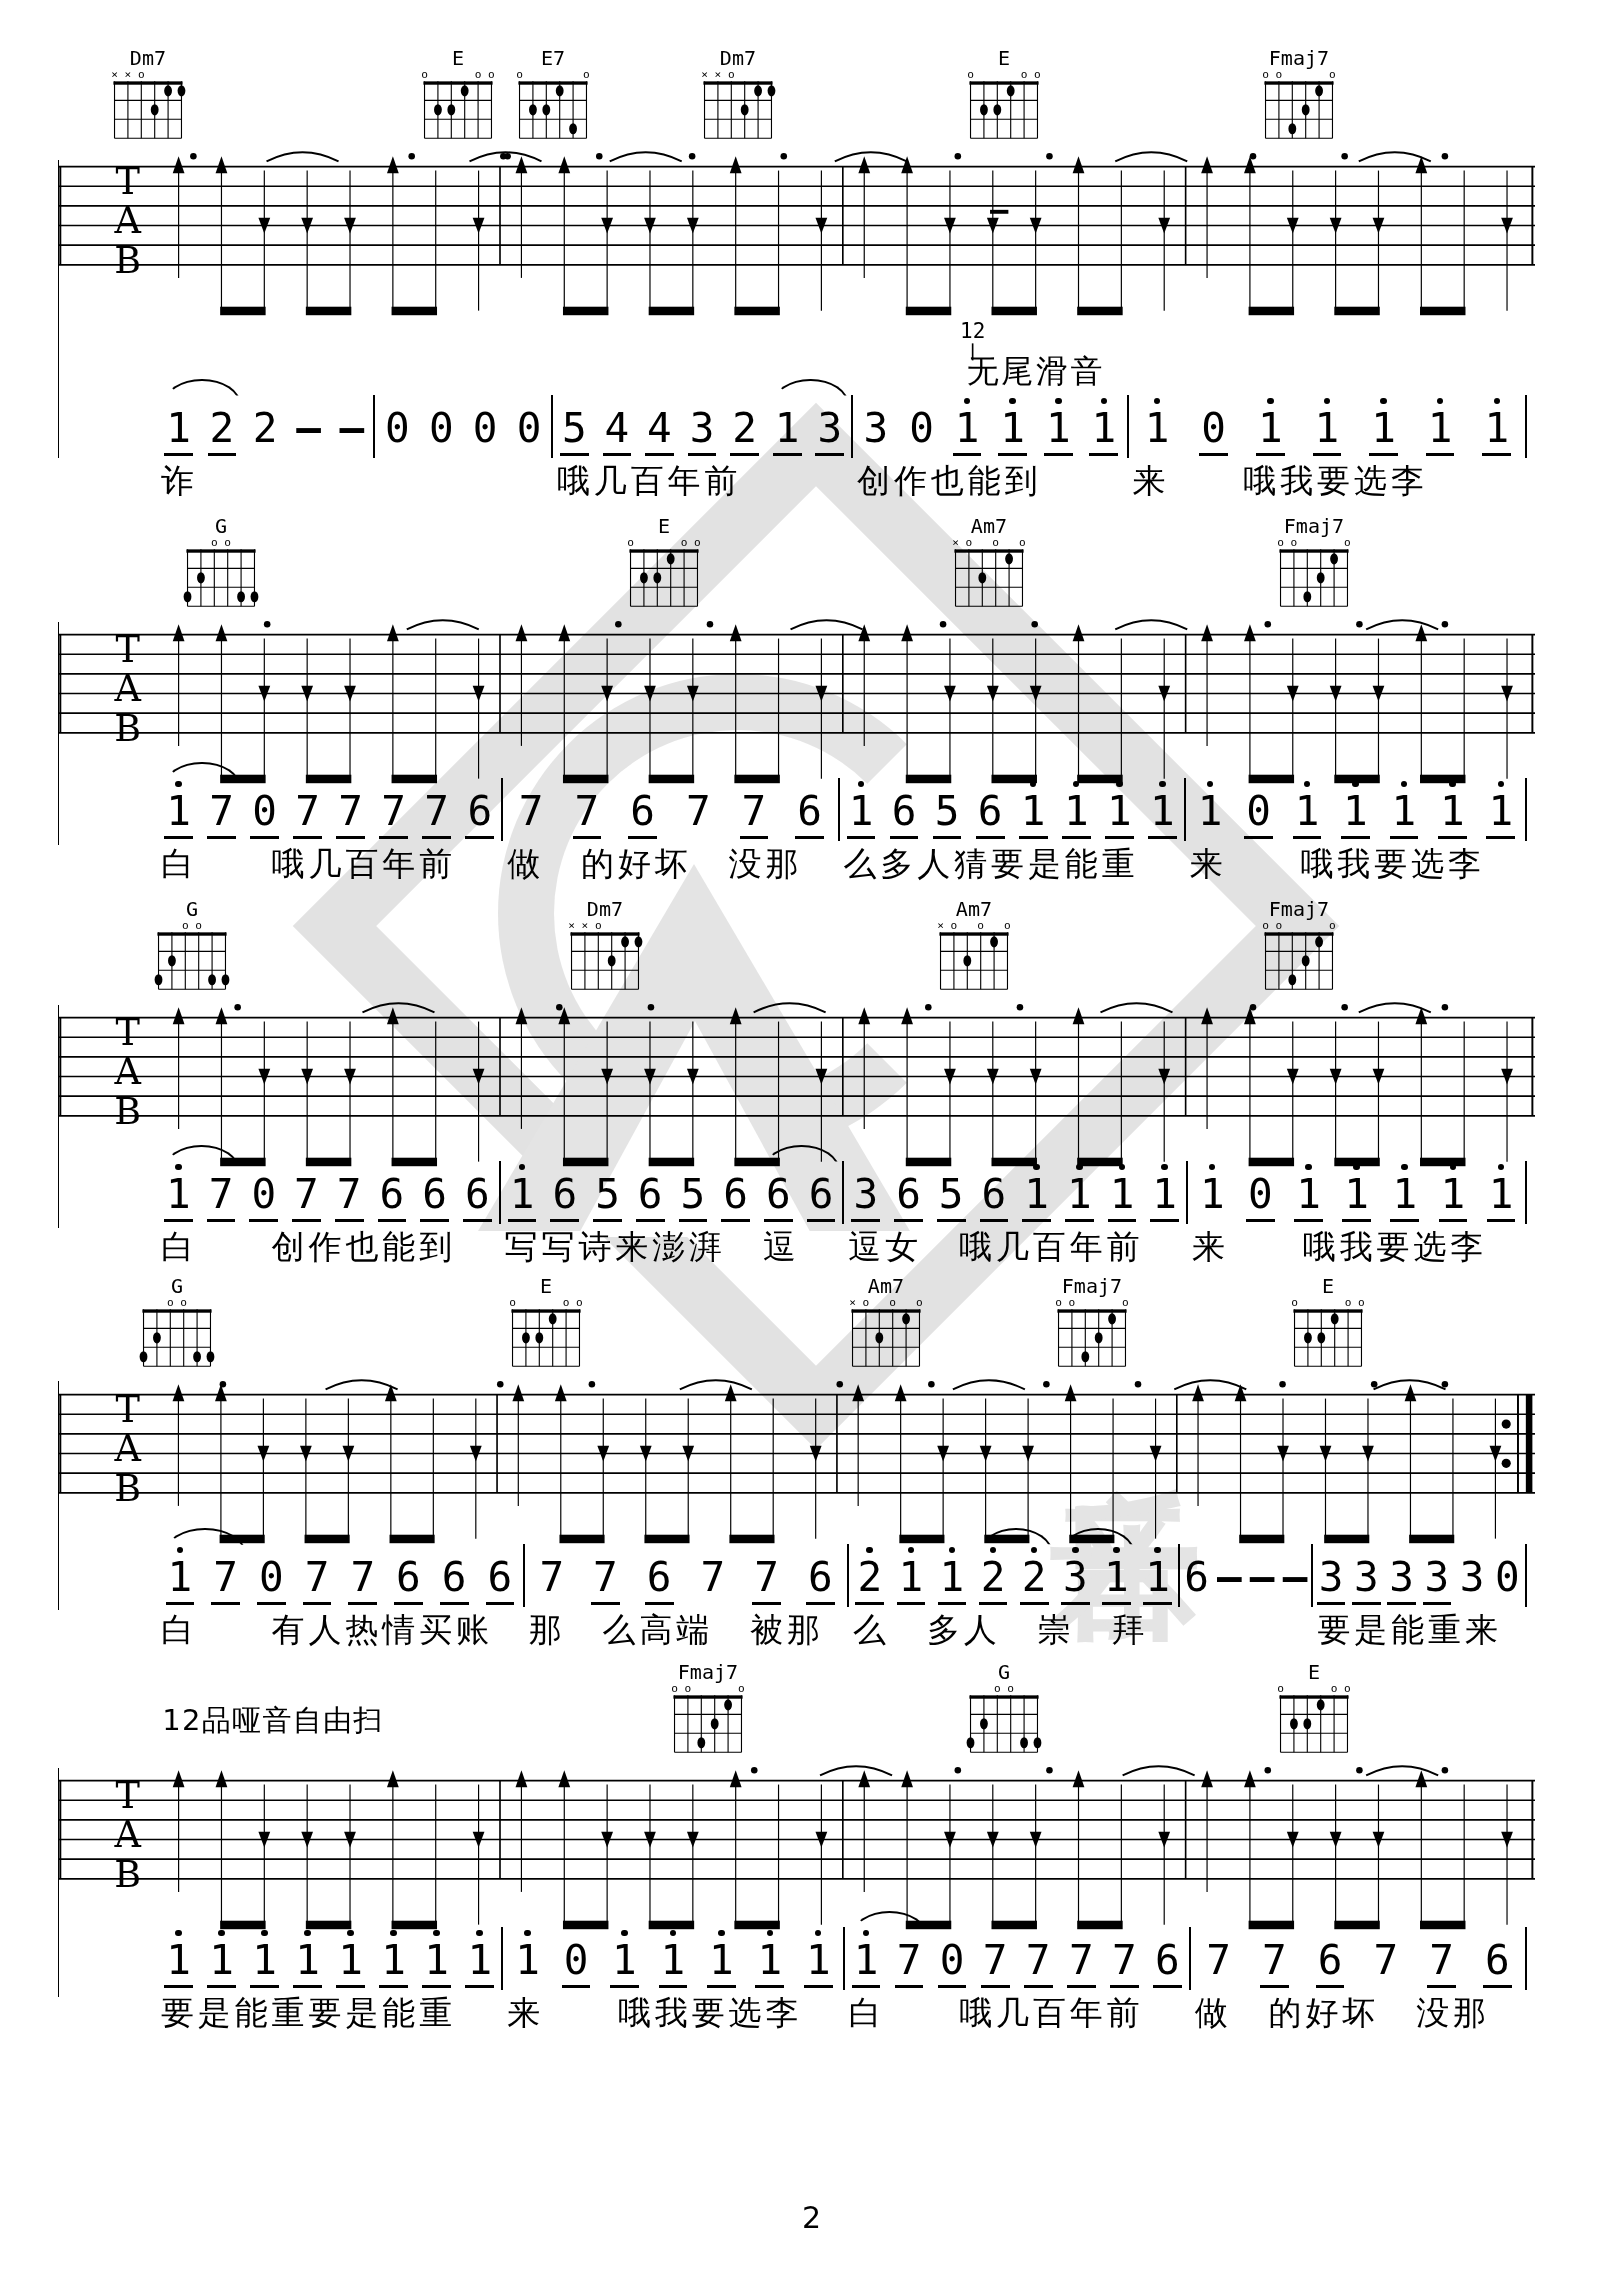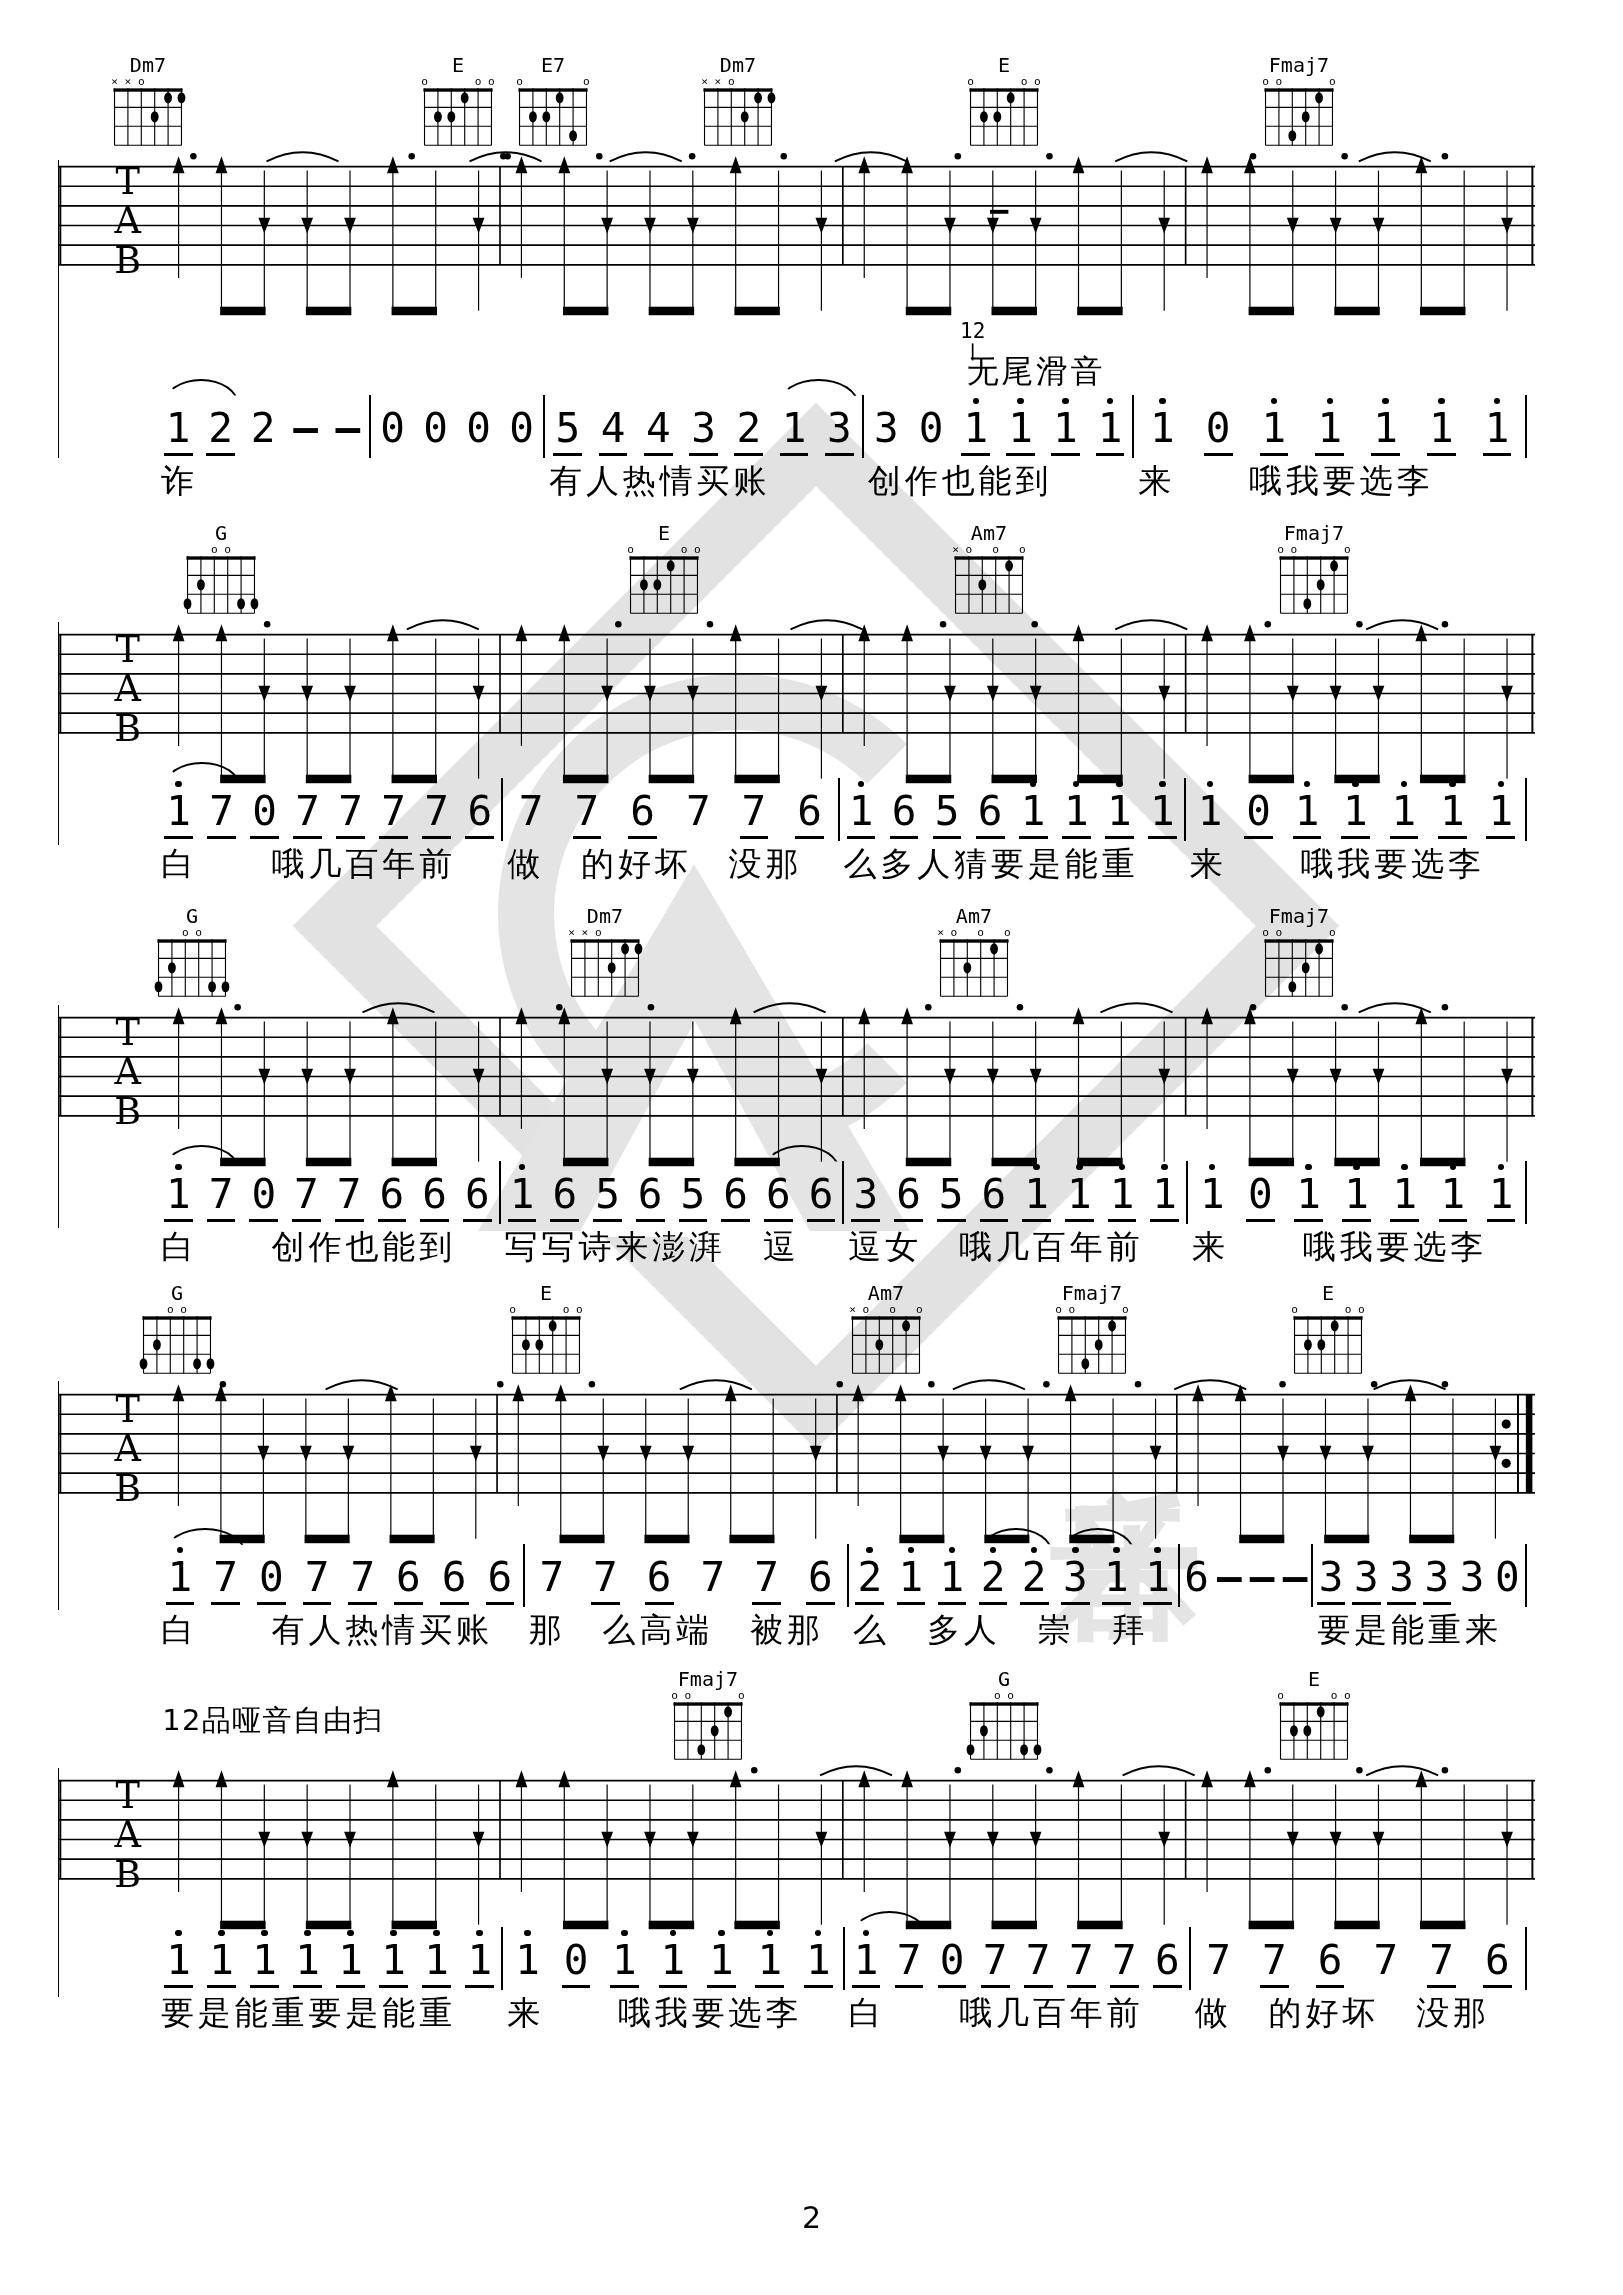--- a/index.html
+++ b/index.html
@@ -16,21 +16,21 @@
            border-left:216px solid transparent;border-right:216px solid transparent;
            border-bottom:367px solid #c4c4c4;}
   .wm-chev-in{position:absolute;left:295px;top:563px;width:0;height:0;
            border-left:118px solid transparent;border-right:118px solid transparent;
            border-bottom:216px solid #ffffff;}
   .wm-text{position:absolute;left:766px;top:904px;font-size:151px;line-height:1.05;
            color:#c4c4c4;writing-mode:vertical-rl;font-weight:bold;}
   
   .sys{position:absolute;left:59px;width:1476px;height:406px;}
   .chordrow{position:absolute;left:0;top:0;width:100%;height:98px;}
-  .chord{position:absolute;top:7px;transform:translateX(-50%);}
+  .chord{position:absolute;top:0;transform:translateX(-50%);}
   .staffsvg{position:absolute;left:0;top:98px;}
   .ann-below{position:absolute;font-size:32px;letter-spacing:2.6px;font-weight:500;}
   .ann-above{position:absolute;font-size:29px;letter-spacing:1.3px;top:38px;}
   .sysline{position:absolute;width:1.3px;background:#000;left:58px;}
   
   .vline{position:absolute;left:59px;width:1476px;height:124px;}
   .vrow{display:flex;align-items:flex-start;padding:0 7.9px 0 98px;}
   .vbar{width:2px;height:63px;background:#000;margin-top:11.8px;flex:0 0 auto;}
   .vm{position:relative;display:flex;flex-direction:column;min-width:0;}
   .tkrow{position:relative;display:flex;justify-content:space-around;align-items:flex-end;height:73px;}
@@ -1087,21 +1087,21 @@
               <div class="tk">
                 <div class="hd off"></div>
                 <div class="dg ul">1</div>
               </div>
               <div class="tk">
                 <div class="hd off"></div>
                 <div class="dg ul">3</div>
               </div>
               <div class="arc" style="left: 73.5714%; width: 24.2857%;"></div>
             </div>
-            <div class="lyrow">有人热情买账</div>
+            <div class="lyrow">哦几百年前</div>
           </div>
           <div class="vbar"></div>
           <div class="vm" style="flex-grow: 7;">
             <div class="tkrow">
               <div class="tk">
                 <div class="hd off"></div>
                 <div class="dg">3</div>
               </div>
               <div class="tk">
                 <div class="hd off"></div>

